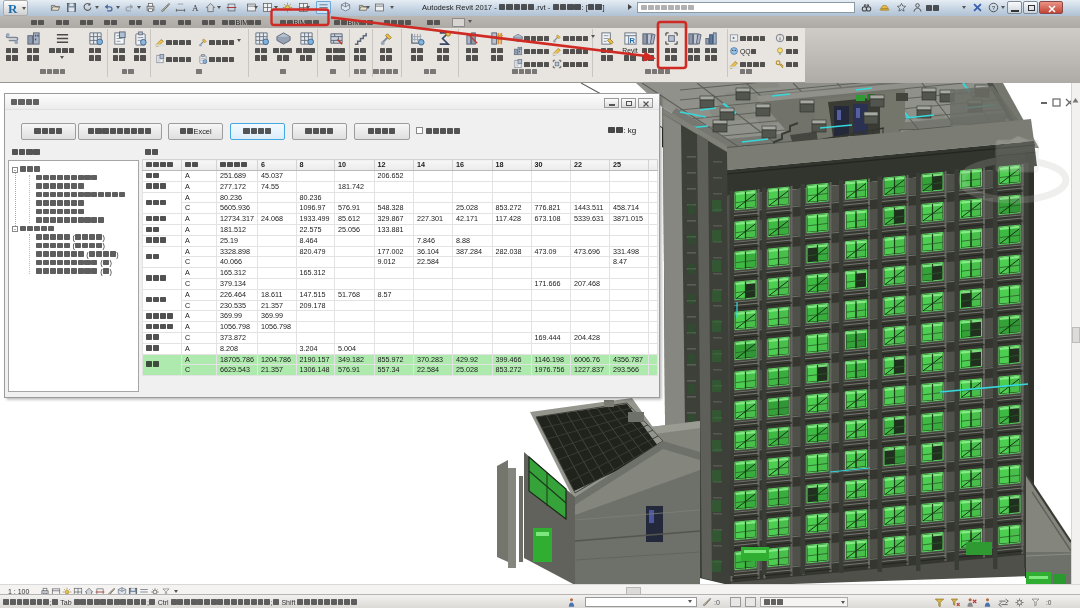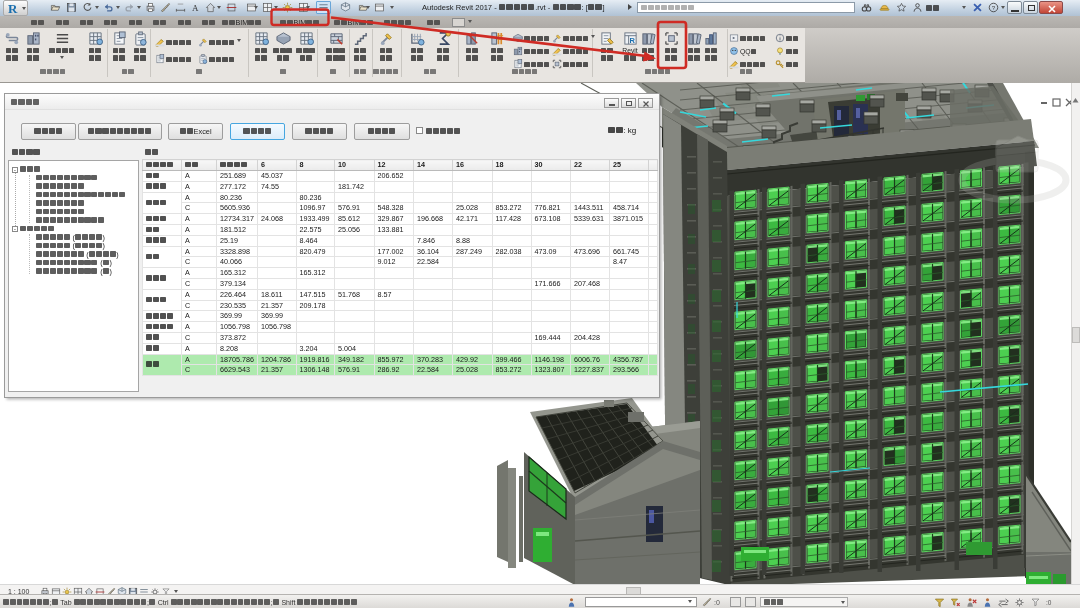--- a/index.html
+++ b/index.html
@@ -2059,21 +2059,21 @@
             <td></td>
           </tr>
           <tr>
             <td><i class="cj"></i><i class="cj"></i><i class="cj"></i></td>
             <td>A</td>
             <td>12734.317</td>
             <td>24.068</td>
             <td>1933.499</td>
             <td>85.612</td>
             <td>329.867</td>
-            <td>196.668</td>
+            <td>227.301</td>
             <td>42.171</td>
             <td>117.428</td>
             <td>673.108</td>
             <td>5339.631</td>
             <td>3871.015</td>
             <td></td>
           </tr>
           <tr>
             <td><i class="cj"></i><i class="cj"></i></td>
             <td>A</td>
@@ -2108,25 +2108,25 @@
           </tr>
           <tr>
             <td rowspan="2"><i class="cj"></i><i class="cj"></i></td>
             <td>A</td>
             <td>3328.898</td>
             <td></td>
             <td>820.479</td>
             <td></td>
             <td>177.002</td>
             <td>36.104</td>
-            <td>287.249</td>
+            <td>387.284</td>
             <td>282.038</td>
             <td>473.09</td>
             <td>473.696</td>
-            <td>661.745</td>
+            <td>331.498</td>
             <td></td>
           </tr>
           <tr>
             <td>C</td>
             <td>40.066</td>
             <td></td>
             <td></td>
             <td></td>
             <td>9.012</td>
             <td>22.584</td>
@@ -2261,42 +2261,42 @@
             <td></td>
             <td></td>
             <td></td>
             <td></td>
           </tr>
           <tr>
             <td rowspan="2" class="g"><i class="cj"></i><i class="cj"></i></td>
             <td class="g">A</td>
             <td class="g">18705.786</td>
             <td class="g">1204.786</td>
-            <td class="g">1919.816</td>
+            <td class="g">2190.157</td>
             <td class="g">349.182</td>
             <td class="g">855.972</td>
             <td class="g">370.283</td>
             <td class="g">429.92</td>
             <td class="g">399.466</td>
             <td class="g">1146.198</td>
             <td class="g">6006.76</td>
             <td class="g">4356.787</td>
             <td class="g"></td>
           </tr>
           <tr>
             <td class="g">C</td>
             <td class="g">6629.543</td>
             <td class="g">21.357</td>
             <td class="g">1306.148</td>
             <td class="g">576.91</td>
-            <td class="g">286.92</td>
+            <td class="g">557.34</td>
             <td class="g">22.584</td>
             <td class="g">25.028</td>
             <td class="g">853.272</td>
-            <td class="g">1323.807</td>
+            <td class="g">1976.756</td>
             <td class="g">1227.837</td>
             <td class="g">293.566</td>
             <td class="g"></td>
           </tr>
         </tbody>
       </table>
 </div>
 <div id="vbar" class="a">
 <span class="a" style="left:8px;top:2.5px">1 : 100</span>
 <span class="a" style="left:40px;top:1.5px"><svg width="10" height="10" viewBox="0 0 16 16">

